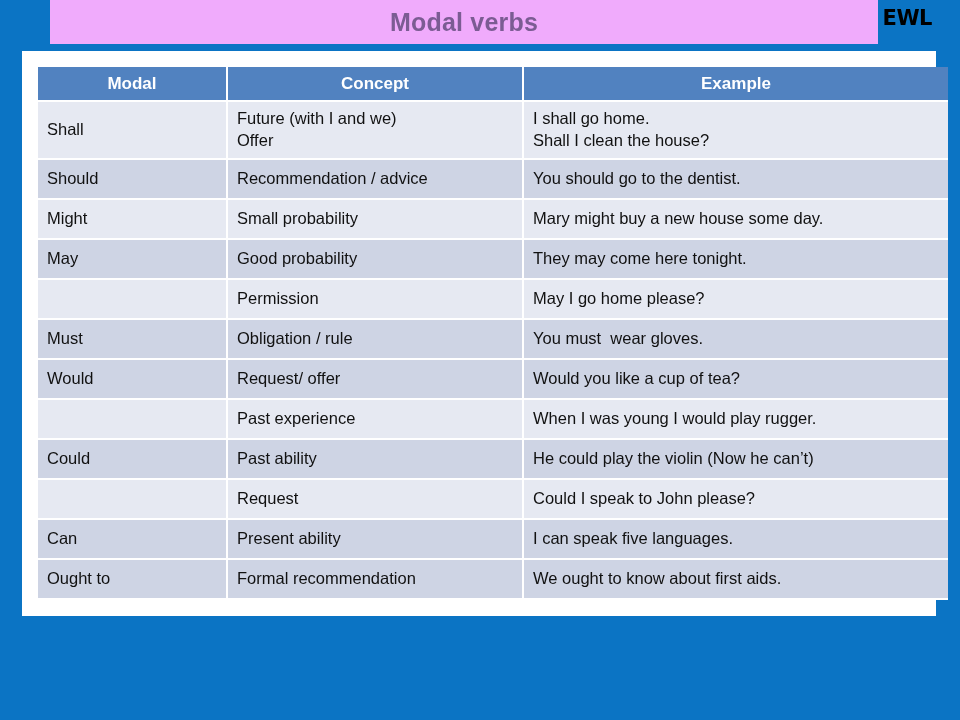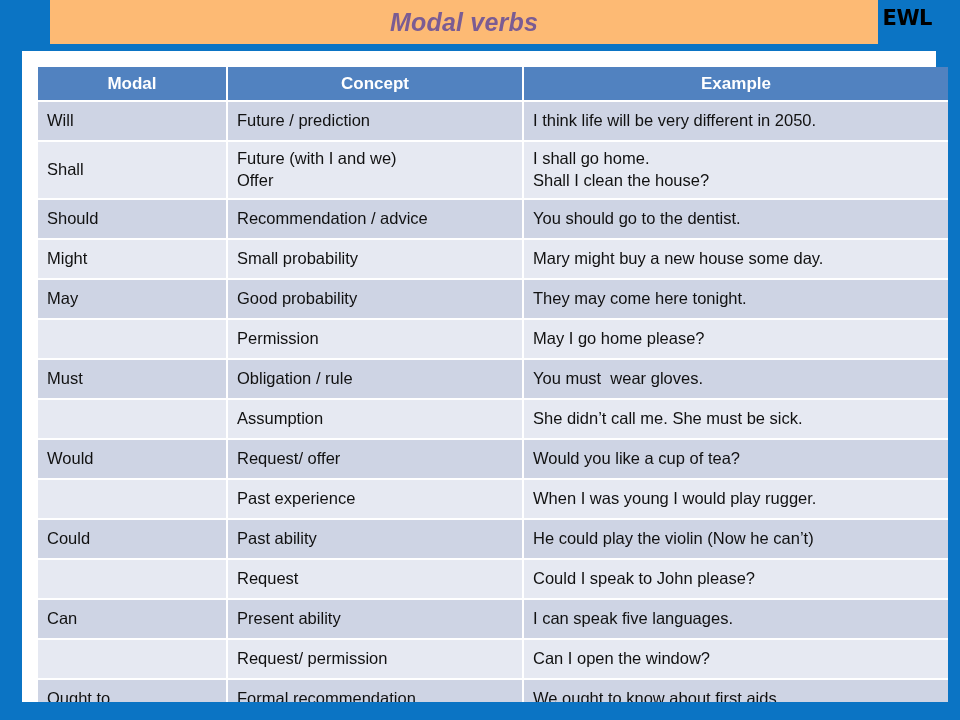--- a/index.html
+++ b/index.html
@@ -22,22 +22,21 @@
     box-sizing: border-box;
   }
 
   
   #banner {
     position: absolute;
     left: 50px;
     top: 0;
     width: 828px;
     height: 44px;
-    background: #fdba74;
-    font-style: italic;
+    background: #f0abfc;
   }
 
   #banner-title {
     position: absolute;
     left: 0;
     top: 0;
     width: 828px;
     height: 44px;
     line-height: 44px;
     text-align: center;
@@ -142,25 +141,20 @@
         <col class="c-example">
       </colgroup>
       <thead>
         <tr>
           <th>Modal</th>
           <th>Concept</th>
           <th>Example</th>
         </tr>
       </thead>
       <tbody id="table-body">
-          <tr class="shade-dark row-std">
-            <td>Will</td>
-            <td>Future / prediction</td>
-            <td>I think life will be very different in 2050.</td>
-          </tr>
           <tr class="shade-light row-tall">
             <td>Shall</td>
             <td>Future (with I and we)
 Offer</td>
             <td>I shall go home.
 Shall I clean the house?</td>
           </tr>
           <tr class="shade-dark row-std">
             <td>Should</td>
             <td>Recommendation / advice</td>
@@ -179,25 +173,20 @@
           <tr class="shade-light row-std">
             <td></td>
             <td>Permission</td>
             <td>May I go home please?</td>
           </tr>
           <tr class="shade-dark row-std">
             <td>Must</td>
             <td>Obligation / rule</td>
             <td>You must  wear gloves.</td>
           </tr>
-          <tr class="shade-light row-std">
-            <td></td>
-            <td>Assumption</td>
-            <td>She didn’t call me. She must be sick.</td>
-          </tr>
           <tr class="shade-dark row-std">
             <td>Would</td>
             <td>Request/ offer</td>
             <td>Would you like a cup of tea?</td>
           </tr>
           <tr class="shade-light row-std">
             <td></td>
             <td>Past experience</td>
             <td>When I was young I would play rugger.</td>
           </tr>
@@ -209,25 +198,20 @@
           <tr class="shade-light row-std">
             <td></td>
             <td>Request</td>
             <td>Could I speak to John please?</td>
           </tr>
           <tr class="shade-dark row-std">
             <td>Can</td>
             <td>Present ability</td>
             <td>I can speak five languages.</td>
           </tr>
-          <tr class="shade-light row-std">
-            <td></td>
-            <td>Request/ permission</td>
-            <td>Can I open the window?</td>
-          </tr>
           <tr class="shade-dark row-std">
             <td>Ought to</td>
             <td>Formal recommendation</td>
             <td>We ought to know about first aids.</td>
           </tr>
         </tbody>
     </table>
   </div>
 
   <div id="footer-strip"></div>

